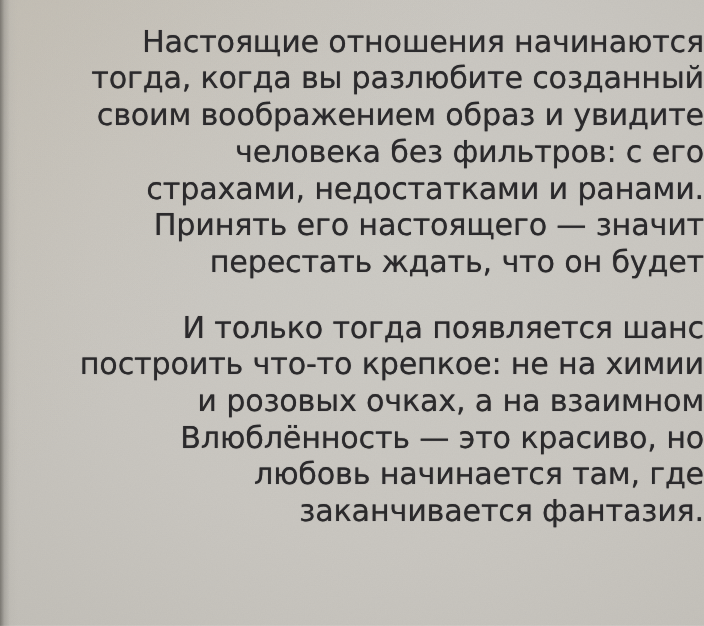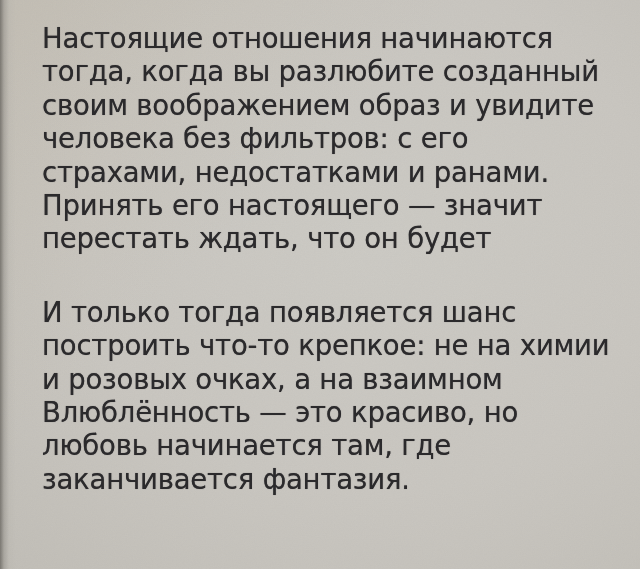--- a/index.html
+++ b/index.html
@@ -25,22 +25,22 @@
     left: 42px;
     right: 0;
     font-family: "DejaVu Sans", "Liberation Sans", sans-serif;
     font-size: 27.5px;
     line-height: 33.4px;
     font-weight: 400;
     color: #2b2a2c;
     text-shadow: 0 0 0.7px rgba(43,42,44,0.75);
     letter-spacing: -0.2px;
   }
-  .paragraph { margin: 0; }
-  .paragraph + .paragraph { margin-top: 40px; }
+  .paragraph { margin: 0; text-align: right; }
+  .paragraph + .paragraph { margin-top: 26px; }
   .line { white-space: nowrap; }
   .grain {
     position: absolute;
     inset: 0;
     width: 100%;
     height: 100%;
     opacity: 0.055;
     pointer-events: none;
   }
 </style>

